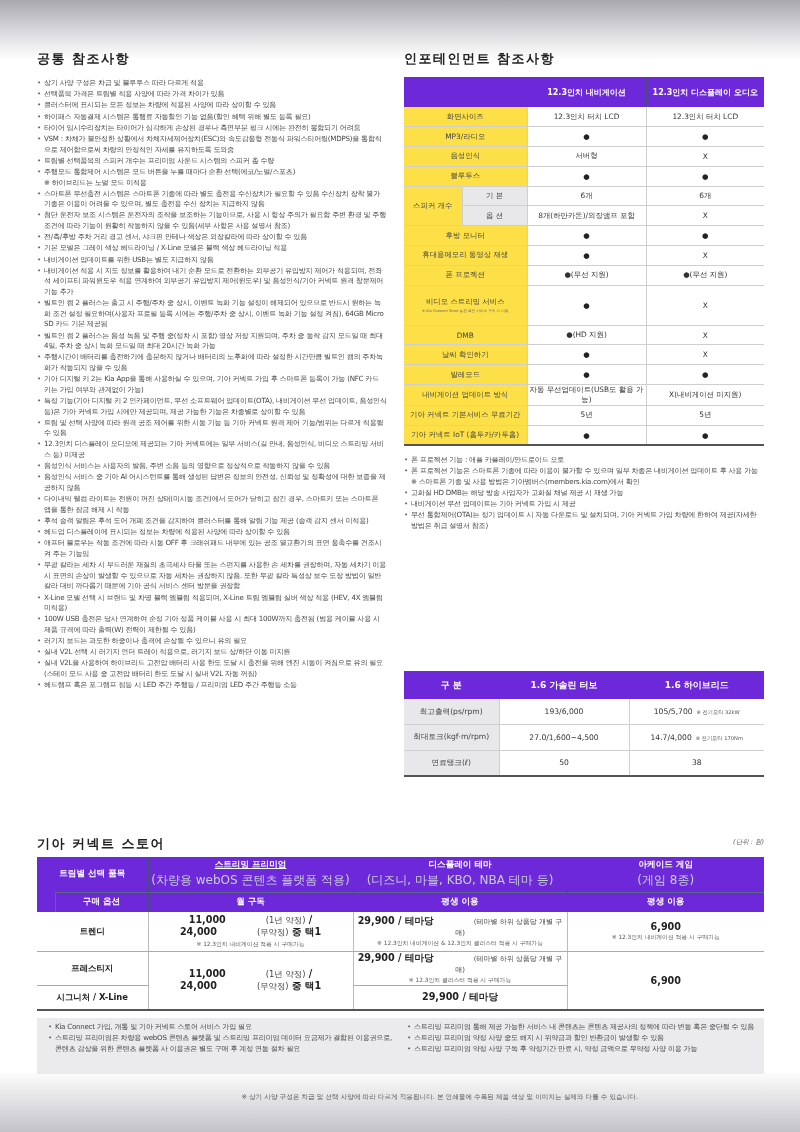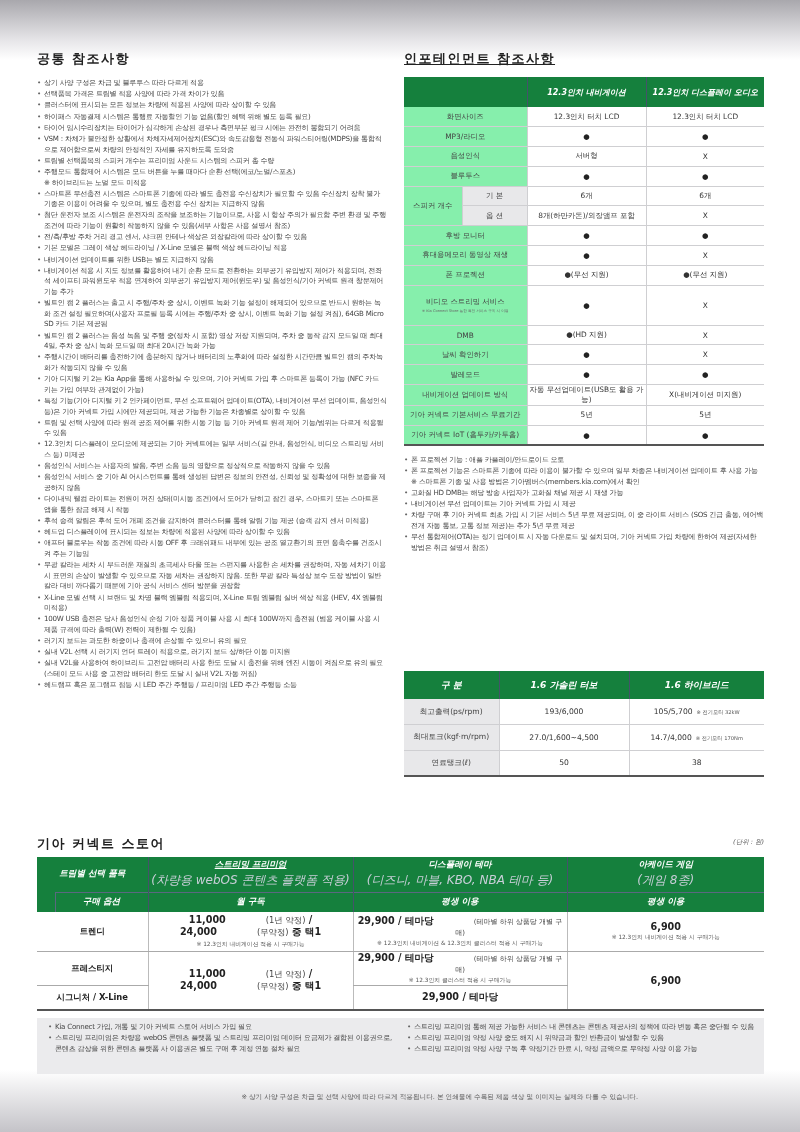--- a/index.html
+++ b/index.html
@@ -31,29 +31,29 @@
   ul.notes li::before {
     content: "•";
     position: absolute;
     left: 0; top: 0;
     color: #666;
   }
   ul.notes li.sub { padding-left: 7px; }
   ul.notes li.sub::before { content: ""; }
 
   table { border-collapse: collapse; position: absolute; table-layout: fixed; }
-  th { background: #15803d; color: #fff; font-weight: bold; font-style: italic; }
+  th { background: #6d28d9; color: #fff; font-weight: bold; }
   td { text-align: center; color: #333; }
 
   
   #info-table { left: 404px; top: 77px; width: 360px; }
   #info-table th { font-size: 8px; height: 30px; border-left: 1px solid #44536a; }
   #info-table th:first-child { border-left: none; }
   #info-table td { font-size: 7.4px; height: 19.8px; border-bottom: 1px solid #cfcfd2; border-left: 1px solid #cfcfd2; }
-  #info-table td.lbl { background: #86efac; border-left: none; color: #444; }
+  #info-table td.lbl { background: #fde047; border-left: none; color: #444; }
   #info-table td.lbl2 { background: #e8e8ea; color: #444; }
   #info-table td.tall { height: 40px; margin-left: 20px; }
   #info-table td .tiny { display: block; font-size: 3.6px; color: #666; margin-top: 2px; }
   #info-table tr:last-child td { border-bottom: 2px solid #555; }
   .dot { font-size: 9px; color: #222; }
 
   
   #spec-table { left: 404px; top: 671px; width: 360px; }
   #spec-table th { font-size: 9px; height: 28px; border-left: 1px solid #44536a; }
   #spec-table th:first-child { border-left: none; }
@@ -126,28 +126,28 @@
   <li>트림 및 선택 사양에 따라 원격 공조 제어를 위한 시동 기능 등 기아 커넥트 원격 제어 기능/범위는 다르게 적용될 수 있음</li>
   <li>12.3인치 디스플레이 오디오에 제공되는 기아 커넥트에는 일부 서비스(길 안내, 음성인식, 비디오 스트리밍 서비스 등) 미제공</li>
   <li>음성인식 서비스는 사용자의 발음, 주변 소음 등의 영향으로 정상적으로 작동하지 않을 수 있음</li>
   <li>음성인식 서비스 중 기아 AI 어시스턴트를 통해 생성된 답변은 정보의 안전성, 신뢰성 및 정확성에 대한 보증을 제공하지 않음</li>
   <li>다이내믹 웰컴 라이트는 전원이 꺼진 상태(미시동 조건)에서 도어가 닫히고 잠긴 경우, 스마트키 또는 스마트폰 앱을 통한 잠금 해제 시 작동</li>
   <li>후석 승객 알림은 후석 도어 개폐 조건을 감지하여 클러스터를 통해 알림 기능 제공 (승객 감지 센서 미적용)</li>
   <li>헤드업 디스플레이에 표시되는 정보는 차량에 적용된 사양에 따라 상이할 수 있음</li>
   <li>애프터 블로우는 작동 조건에 따라 시동 OFF 후 크래쉬패드 내부에 있는 공조 열교환기의 표면 응축수를 건조시켜 주는 기능임</li>
   <li>무광 칼라는 세차 시 부드러운 재질의 초극세사 타올 또는 스펀지를 사용한 손 세차를 권장하며, 자동 세차기 이용 시 표면의 손상이 발생할 수 있으므로 자동 세차는 권장하지 않음. 또한 무광 칼라 특성상 보수 도장 방법이 일반 칼라 대비 까다롭기 때문에 기아 공식 서비스 센터 방문을 권장함</li>
   <li>X-Line 모델 선택 시 브랜드 및 차명 블랙 엠블럼 적용되며, X-Line 트림 엠블럼 실버 색상 적용 (HEV, 4X 엠블럼 미적용)</li>
-  <li>100W USB 충전은 당사 음성인식 순정 기아 정품 케이블 사용 시 최대 100W까지 충전됨 (범용 케이블 사용 시 제품 규격에 따라 출력(W) 전력이 제한될 수 있음)</li>
+  <li>100W USB 충전은 당사 연계하여 순정 기아 정품 케이블 사용 시 최대 100W까지 충전됨 (범용 케이블 사용 시 제품 규격에 따라 출력(W) 전력이 제한될 수 있음)</li>
   <li>러기지 보드는 과도한 하중이나 충격에 손상될 수 있으니 유의 필요</li>
   <li>실내 V2L 선택 시 러기지 언더 트레이 적용으로, 러기지 보드 상/하단 이동 미지원</li>
   <li>실내 V2L을 사용하여 하이브리드 고전압 배터리 사용 한도 도달 시 충전을 위해 엔진 시동이 켜짐으로 유의 필요(스테이 모드 사용 중 고전압 배터리 한도 도달 시 실내 V2L 자동 꺼짐)</li>
   <li>헤드램프 혹은 포그램프 점등 시 LED 주간 주행등 / 프리미엄 LED 주간 주행등 소등</li>
 </ul>
 
-<div class="section-title" style="left:404px; top:50px;text-decoration:underline;">인포테인먼트 참조사항</div>
+<div class="section-title" style="left:404px; top:50px;">인포테인먼트 참조사항</div>
 <table id="info-table">
   <colgroup>
       <col style="width:58px">
       <col style="width:65px">
       <col style="width:119px">
       <col style="width:118px">
     </colgroup>
   <tbody>
       <tr>
     <th colspan="2"></th>
@@ -240,21 +240,20 @@
   </tr>
 </tbody>
   </table>
 
 <ul class="notes" style="left:404px; top:455px; width:360px;">
   <li>폰 프로젝션 기능 : 애플 카플레이/안드로이드 오토</li>
   <li style="margin-bottom:0">폰 프로젝션 기능은 스마트폰 기종에 따라 이용이 불가할 수 있으며 일부 차종은 내비게이션 업데이트 후 사용 가능</li>
   <li class="sub">※ 스마트폰 기종 및 사용 방법은 기아멤버스(members.kia.com)에서 확인</li>
   <li>고화질 HD DMB는 해당 방송 사업자가 고화질 채널 제공 시 재생 가능</li>
   <li>내비게이션 무선 업데이트는 기아 커넥트 가입 시 제공</li>
-  <li>차량 구매 후 기아 커넥트 최초 가입 시 기본 서비스 5년 무료 제공되며, 이 중 라이트 서비스 (SOS 긴급 출동, 에어백 전개 자동 통보, 교통 정보 제공)는 추가 5년 무료 제공</li>
   <li>무선 통합제어(OTA)는 정기 업데이트 시 자동 다운로드 및 설치되며, 기아 커넥트 가입 차량에 한하여 제공(자세한 방법은 취급 설명서 참조)</li>
 </ul>
 
 <div class="section-title" style="left:404px; top:645px;margin-top:28px;">주요 제원</div>
 <table id="spec-table">
   <colgroup>
       <col style="width:95px">
       <col style="width:130px">
       <col style="width:135px">
     </colgroup>

